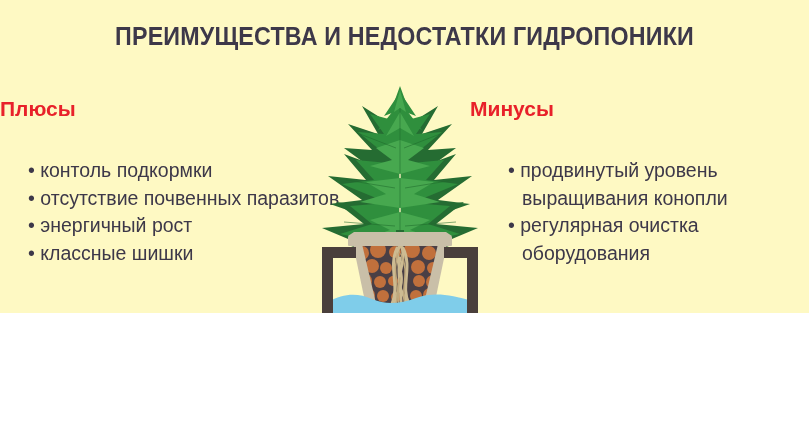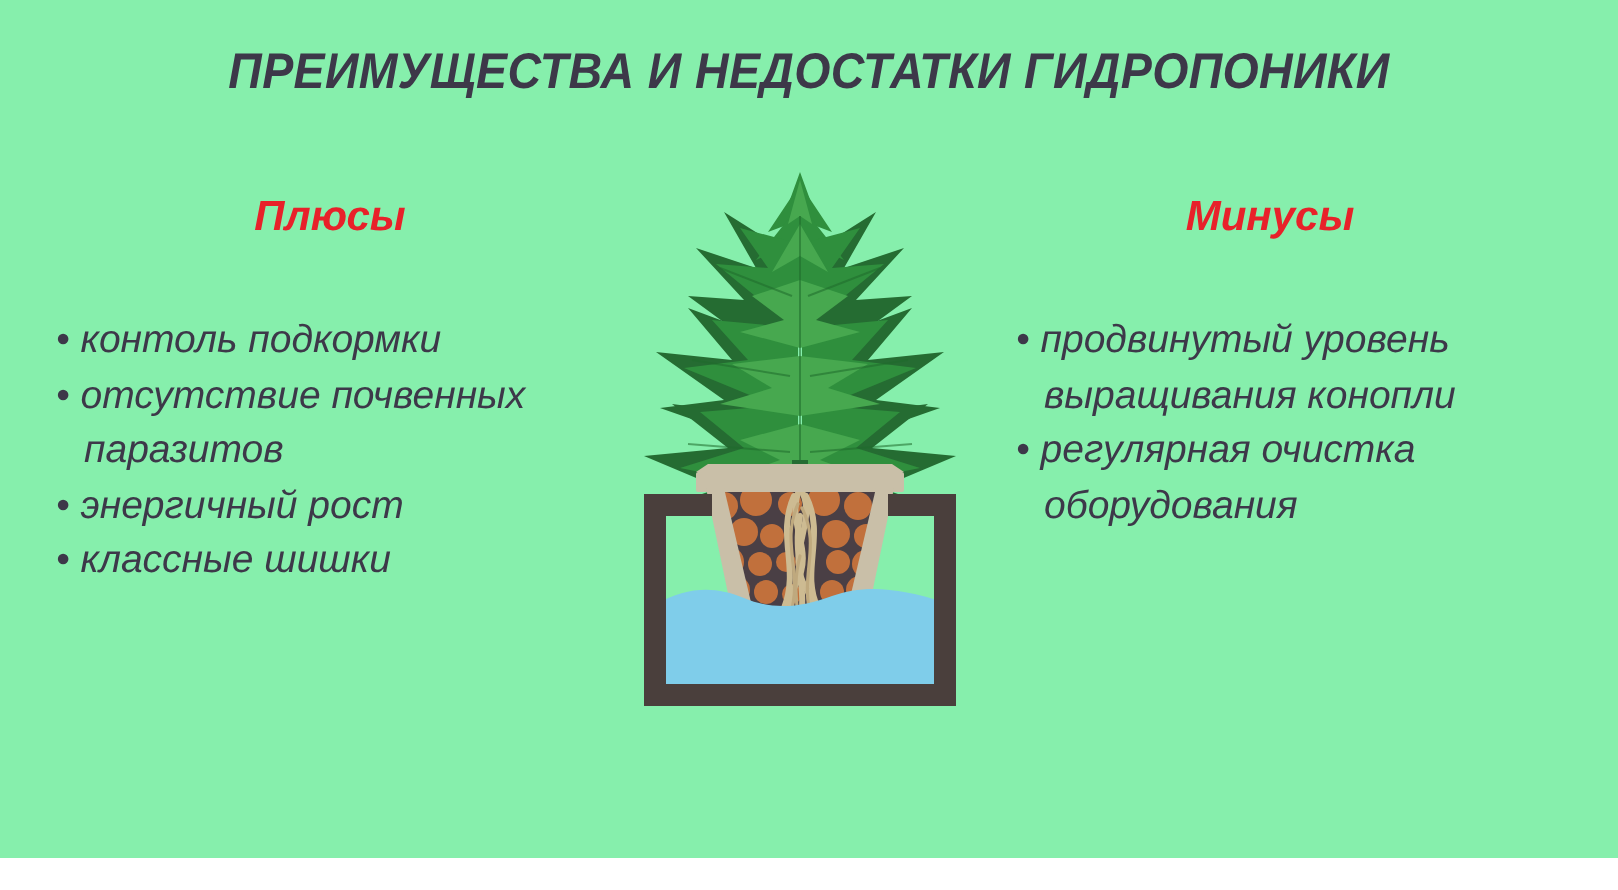--- a/index.html
+++ b/index.html
@@ -8,24 +8,23 @@
     padding: 0;
     background: #ffffff;
   }
   body {
     font-family: "Liberation Sans", "DejaVu Sans", sans-serif;
     -webkit-font-smoothing: antialiased;
   }
   #infographic {
     position: relative;
     width: 809px;
-    height: 429px;
-    background: #86efac;
+    height: 313px;
+    background: #fef9c3;
     overflow: hidden;
-    font-style: italic;
   }
 
   
   .title {
     position: absolute;
     top: 22px;
     left: 0;
     width: 809px;
     text-align: center;
     font-size: 25px;
@@ -38,22 +37,22 @@
   }
 
   
   .col-heading {
     position: absolute;
     font-size: 21px;
     font-weight: bold;
     color: #e8212a;
     white-space: nowrap;
   }
-  .col-heading.pros { top: 97px; left: 0; width: 330px; text-align: center; }
-  .col-heading.cons { top: 97px; left: 470px; width: 330px; text-align: center; }
+  .col-heading.pros { top: 97px; left: 0; width: 330px; }
+  .col-heading.cons { top: 97px; left: 470px; width: 330px; text-align: left; }
 
   
   .bullet-list {
     position: absolute;
     font-size: 19.5px;
     line-height: 27.5px;
     color: #3d3849;
     list-style: none;
     margin: 0;
     padding: 0;

